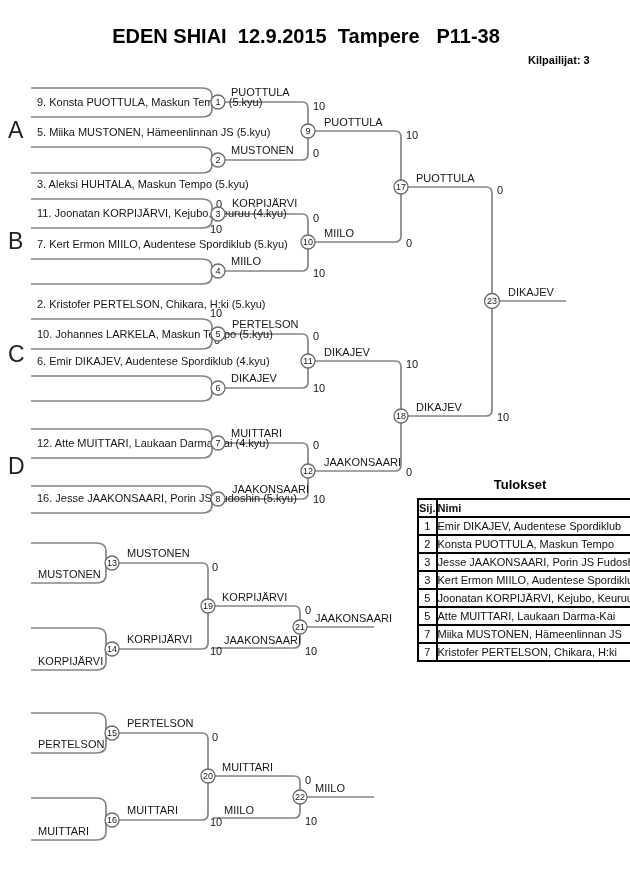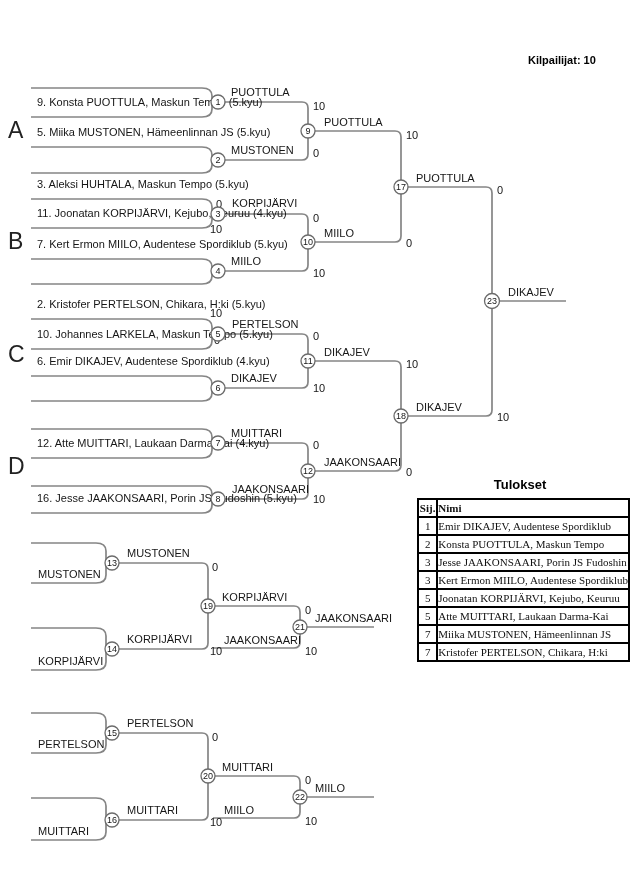--- a/index.html
+++ b/index.html
@@ -12,33 +12,34 @@
   svg text{font-family:"Liberation Sans",sans-serif;fill:#161616;}
   text.lbl{font-size:11px;}
   text.sec{font-size:23px;fill:#222;}
   text.num{font-size:9px;text-anchor:middle;}
   path.ln{stroke:#858585;stroke-width:1.7;fill:none;}
   circle.node{fill:#fff;stroke:#6b6b6b;stroke-width:1.3;}
   #results-title{position:absolute;top:477px;left:427px;width:186px;text-align:center;
                  font-size:13px;font-weight:bold;color:#000;}
   #results-table{position:absolute;top:498px;left:417px;border-collapse:collapse;
                  table-layout:fixed;font-size:11px;}
-  #results-table th,#results-table td{border:2px solid #000;padding:0;line-height:16px;font-family:Liberation Serif, serif;}
+  #results-table th,#results-table td{border:2px solid #000;padding:0;line-height:16px;}
   #results-table th{font-weight:bold;height:15px;}
   #results-table td{height:16px;}
   .col-place{width:33px;text-align:center;}
   .col-name{width:148px;text-align:left;}
   td.name-cell{padding-left:4px;white-space:nowrap;overflow:visible;}
 </style>
 </head>
 <body>
 
 <div id="page">
 
-  <div id="participants">Kilpailijat: 10</div>
+  <div id="title">EDEN SHIAI  12.9.2015  Tampere   P11-38</div>
+  <div id="participants">Kilpailijat: 3</div>
 
   <svg id="bracket-svg" width="630" height="891" viewBox="0 0 630 891">
 
     <g>
       <path class="ln" d="M31 88 H202 Q212 88 212 96 V102"></path>
       <path class="ln" d="M31 117 H202 Q212 117 212 109 V102"></path>
       <path class="ln" d="M31 147 H202 Q212 147 212 155 V160"></path>
       <path class="ln" d="M31 173 H202 Q212 173 212 165 V160"></path>
       <path class="ln" d="M31 199 H202 Q212 199 212 207 V214"></path>
       <path class="ln" d="M31 228 H202 Q212 228 212 220 V214"></path>

